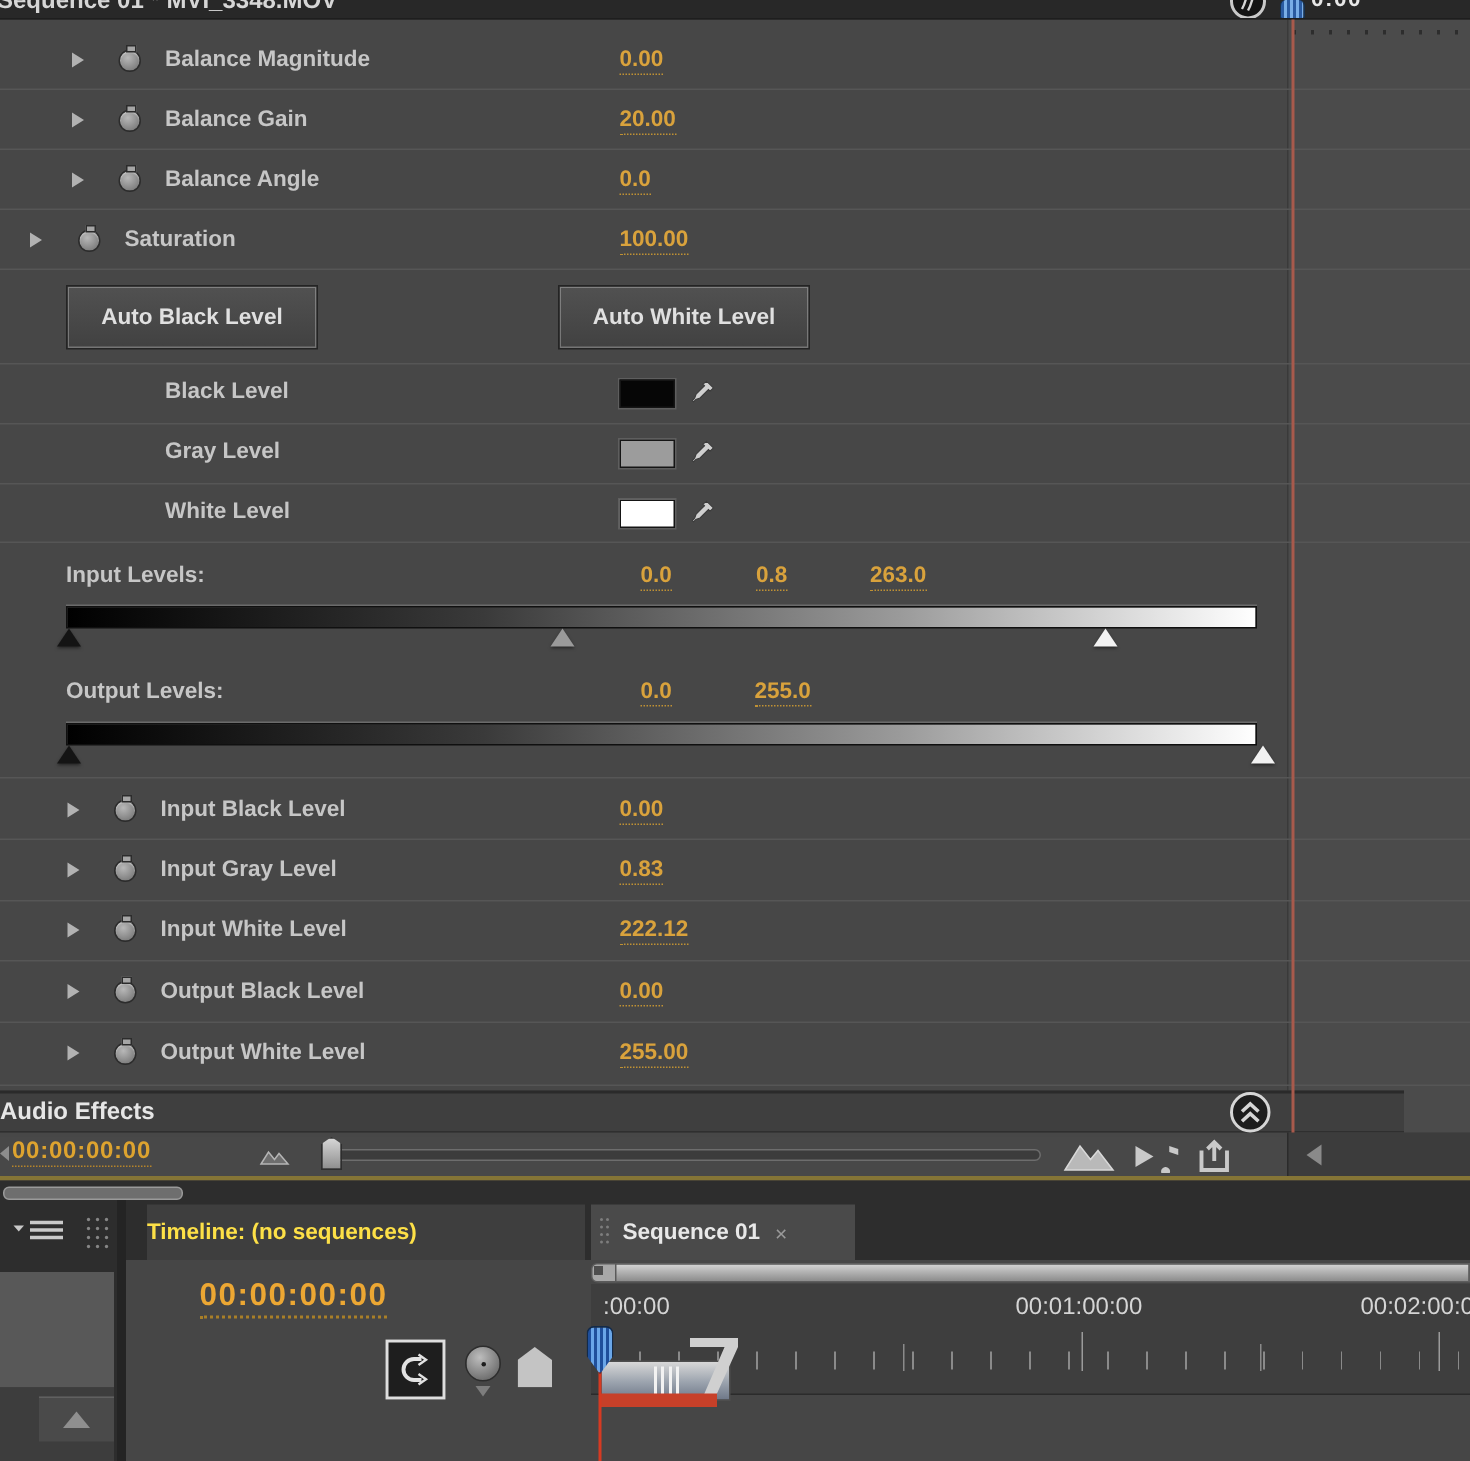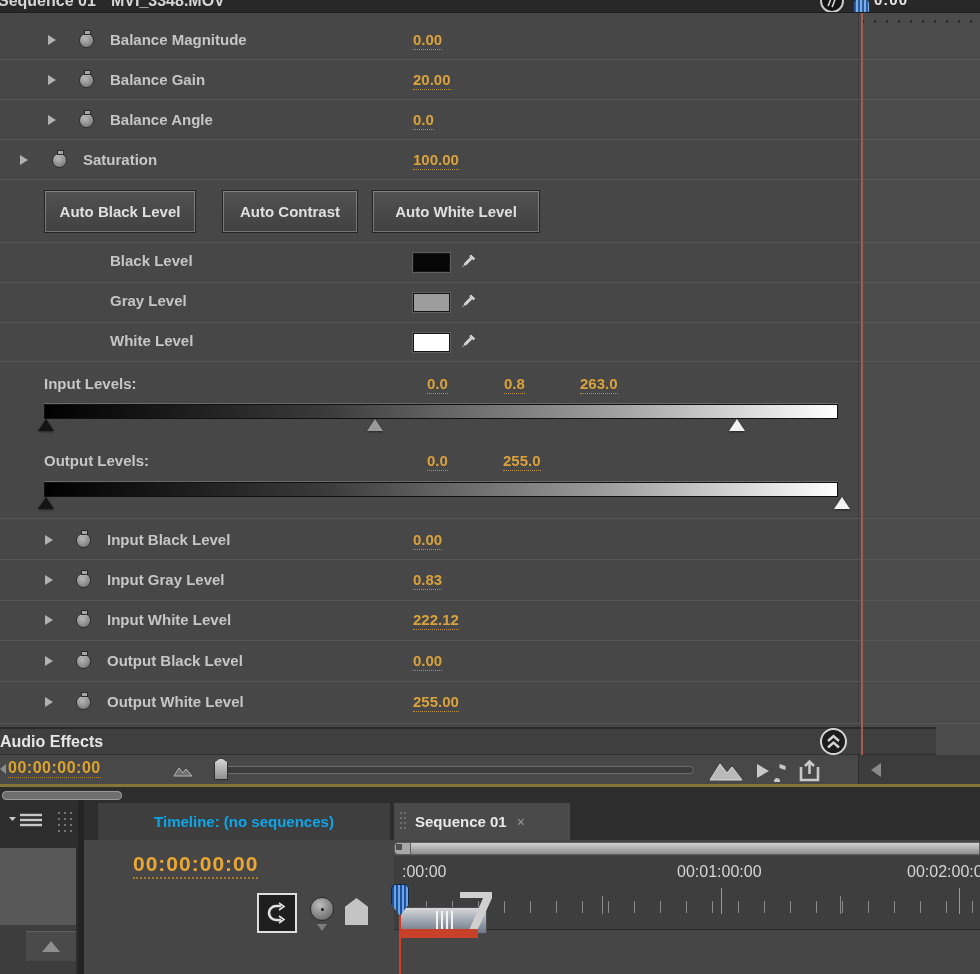--- a/index.html
+++ b/index.html
@@ -78,22 +78,22 @@
   #status-scroll-arrow{position:absolute;left:12px;top:8px;width:0;height:0;
     border-right:10px solid #8a8a8a;border-top:7px solid transparent;border-bottom:7px solid transparent;}
   #gold-line{position:absolute;left:0;top:784px;width:980px;height:3px;background:#857536;}
 
   
   #tl-panel{position:absolute;left:0;top:787px;width:980px;height:187px;background:#2d2d2d;}
   #tl-gap-bar{position:absolute;left:2px;top:4px;width:120px;height:9px;background:#6e6e6e;
     border:1px solid #9a9a9a;border-radius:4px;}
   #tl-tabbar{position:absolute;left:0;top:13px;width:980px;height:40px;background:#2d2d2d;}
   .tab{position:absolute;top:3px;height:37px;display:flex;align-items:center;}
-  #tab-inactive{left:98px;width:292px;background:#3e3e3e;justify-content:center;
-    color:#0ea5e9;font-size:15px;font-weight:700;}
+  #tab-inactive{left:98px;width:292px;background:#3e3e3e;
+    color:#fde047;font-size:15px;font-weight:700;}
   #tab-active{left:394px;width:176px;background:#4a4a4a;color:#e8e8e8;font-size:15px;font-weight:700;}
   #tab-active .grip{margin-left:5px;}
   #tab-active .tab-label{margin-left:8px;}
   #tab-close{margin-left:10px;color:#9a9a9a;font-size:14px;font-weight:400;}
   #panel-menu{position:absolute;left:8px;top:25px;}
   #panel-grip{position:absolute;left:56px;top:23px;}
   #left-divider{position:absolute;left:78px;top:13px;width:6px;height:174px;background:#242424;}
 
   #tl-content{position:absolute;left:84px;top:53px;width:896px;height:134px;background:#464646;}
   #left-mini{position:absolute;left:0;top:61px;width:76px;height:77px;background:#585858;}
@@ -189,22 +189,21 @@
     <div class="tri" style="left:48px;top:115px"></div>
     <div class="stopwatch" style="left:79px;top:113px"></div>
     <div class="lbl" style="left:110px;top:111px">Balance Angle</div>
     <div class="val" style="left:413px;top:111px">0.0</div>
 
     <div class="tri" style="left:20px;top:155px"></div>
     <div class="stopwatch" style="left:52px;top:153px"></div>
     <div class="lbl" style="left:83px;top:151px">Saturation</div>
     <div class="val" style="left:413px;top:151px">100.00</div>
 
-    <div class="auto-btn" style="left:44px;width:152px">Auto Black Level</div>
-    <div class="auto-btn" style="left:222px;width:136px">Auto Contrast</div>
+    <div class="auto-btn" style="left:44px;width:168px">Auto Black Level</div>
     <div class="auto-btn" style="left:372px;width:168px">Auto White Level</div>
 
     <div class="lbl" style="left:110px;top:252px">Black Level</div>
     <div class="swatch" style="top: 253px; background: rgb(6, 6, 6);"></div>
     <div class="dropper" style="top:252px">
       <svg width="18" height="18" viewBox="0 0 18 18">
           <path d="M11.2 2.2 l4.4 4.4 -2.2 2.2 -1.1-1.1 -5.6 5.6 -2.8 1 -1.6 1.6 -0.8-0.8 1.6-1.6 1-2.8 5.6-5.6 -1.1-1.1 z" fill="#cfcfcf" stroke="#3a3a3a" stroke-width="0.7"></path>
         </svg>
     </div>
 

